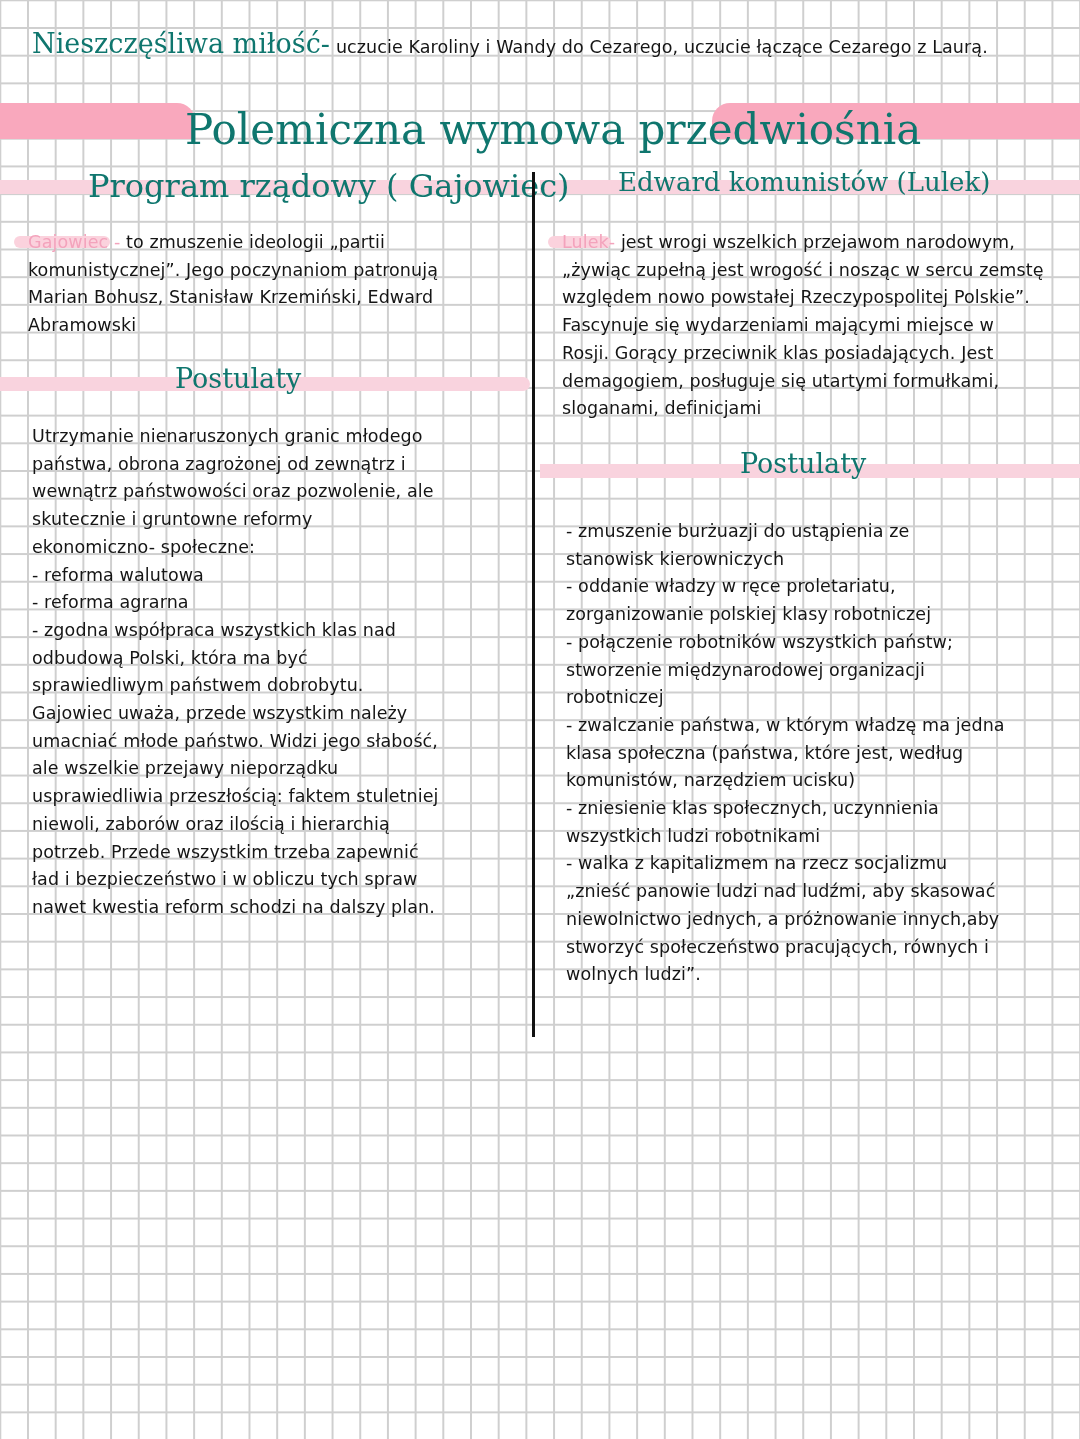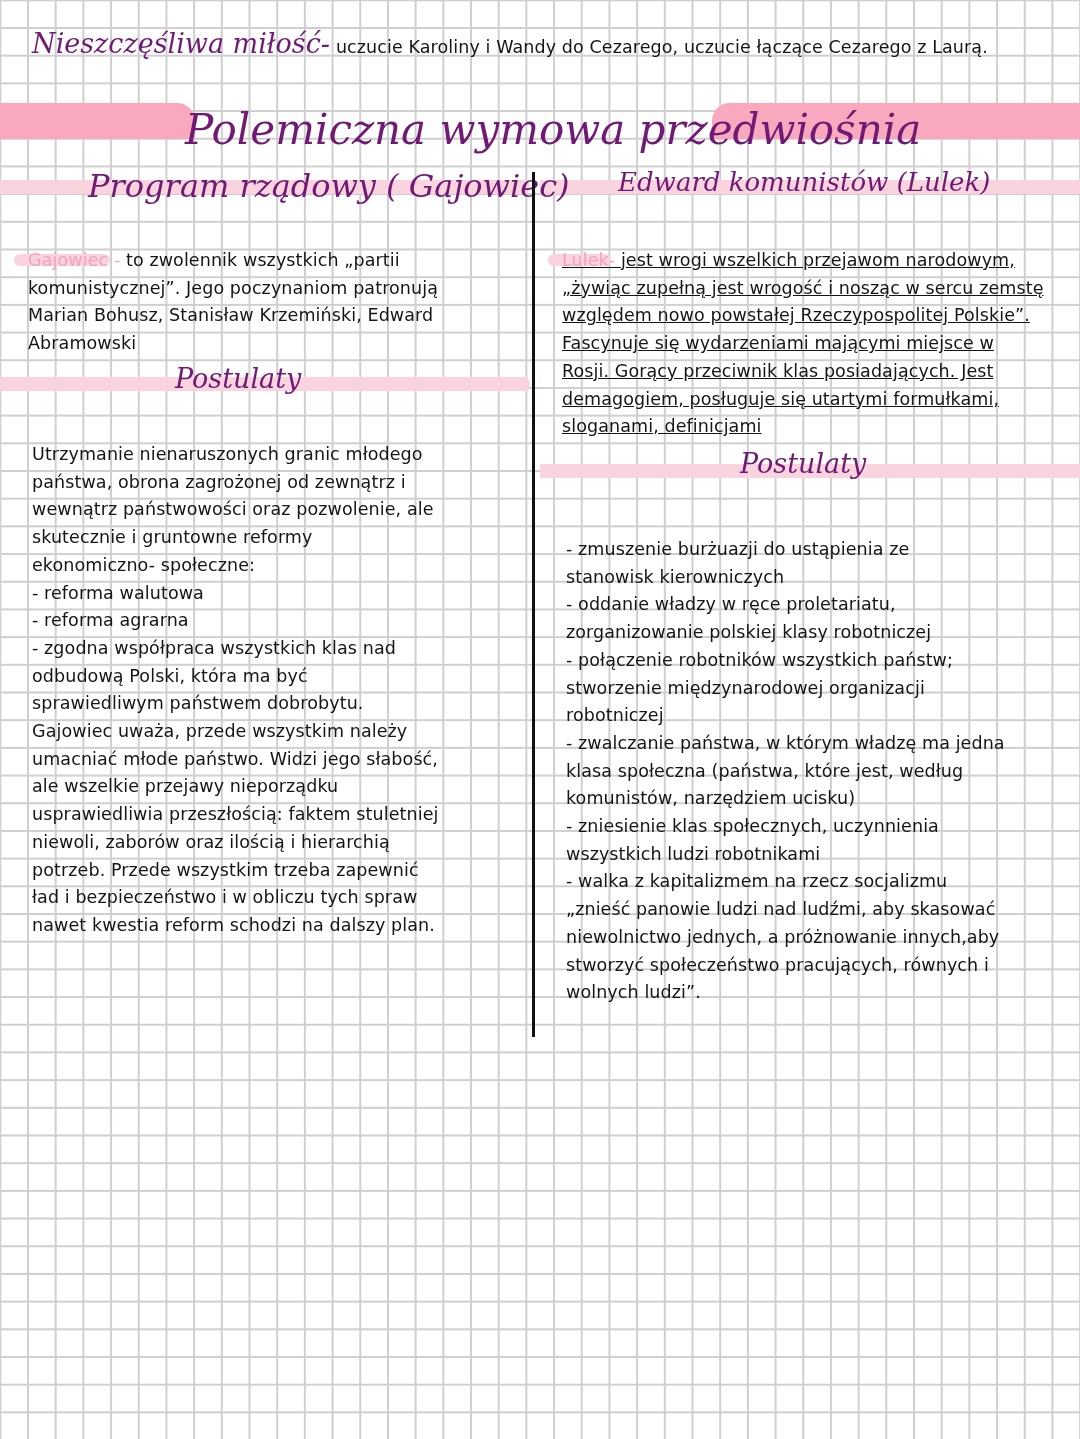--- a/index.html
+++ b/index.html
@@ -8,42 +8,42 @@
     background-color:#ffffff;
     background-image:
       linear-gradient(to right, #cfcfcf 0, #cfcfcf 2px, transparent 2px),
       linear-gradient(to bottom, #cfcfcf 0, #cfcfcf 2px, transparent 2px);
     background-size:27.7px 27.7px;
     background-position:27px 27px;
     font-family:"DejaVu Sans", sans-serif;
     color:#141414;
   }
   .abs { position:absolute; }
-  .hand { font-family:"DejaVu Sans", sans-serif; font-size:17.5px; line-height:27.7px; color:#151515; letter-spacing:0.1px;margin-top:18px; }
-  .script { font-family:"DejaVu Serif", serif; font-style:italic; color:#701a75; font-weight:normal; }
+  .hand { font-family:"DejaVu Sans", sans-serif; font-size:17.5px; line-height:27.7px; color:#151515; letter-spacing:0.1px; }
+  .script { font-family:"DejaVu Serif", serif; color:#0f766e; font-weight:normal; }
   .bar { position:absolute; }
   .top-line { left:32px; top:28px; white-space:nowrap; }
   .top-line .lbl { font-size:27px; margin-right:6px; }
   .main-bar-left { left:0; top:103px; width:195px; height:36px; background:#f9a8bd; border-radius:0 18px 0 0; }
   .main-bar-right { left:712px; top:103px; width:368px; height:36px; background:#f9a8bd; border-radius:18px 0 0 0; }
   .main-title { left:185px; top:105px; font-size:42px; white-space:nowrap; }
   .sub-bar-left { left:0; top:180px; width:530px; height:14px; background:#f9d3de; border-radius:0 7px 7px 0; }
   .sub-bar-right { left:540px; top:180px; width:540px; height:14px; background:#f9d3de; }
   .sub-title-left { left:88px; top:167px; font-size:32px; background:transparent; white-space:nowrap; }
   .sub-title-right { left:618px; top:167px; font-size:26px; white-space:nowrap; }
   .divider { left:532px; top:172px; width:3px; height:865px; background:#111; }
   .post-bar-left { left:0; top:377px; width:530px; height:14px; background:#f9d3de; border-radius:0 7px 7px 0; }
   .post-bar-right { left:540px; top:464px; width:540px; height:14px; background:#f9d3de; }
   .post-title-left { left:175px; top:363px; font-size:27px; }
   .post-title-right { left:740px; top:448px; font-size:27px; }
   .hl { position:relative; color:#f3a3bc; }
   .hl::before { content:""; position:absolute; left:-14px; right:-2px; top:4px; bottom:4px; background:#fbd2dd; border-radius:10px; z-index:-1; }
   .para { white-space:pre-line; }
   .left-intro { left:28px; top:229px; width:500px; }
-  .right-intro { left:562px; top:229px; width:510px;text-decoration:underline; }
+  .right-intro { left:562px; top:229px; width:510px; }
   .left-post { left:32px; top:423px; width:500px; }
   .right-post { left:566px; top:518px; width:510px; }
 </style>
 </head>
 <body>
 
 <div class="abs top-line">
   <span class="script lbl">Nieszczęśliwa miłość-</span><span class="hand">uczucie Karoliny i Wandy do Cezarego, uczucie łączące Cezarego z Laurą.</span>
 </div>
 
@@ -52,21 +52,21 @@
 <div class="abs script main-title">Polemiczna wymowa przedwiośnia</div>
 
 <div class="bar sub-bar-left"></div>
 <div class="bar sub-bar-right"></div>
 <div class="abs script sub-title-left">Program rządowy ( Gajowiec)</div>
 <div class="abs script sub-title-right">Edward komunistów (Lulek)</div>
 
 <div class="abs divider"></div>
 
 <div class="abs hand left-intro">
-  <span class="hl">Gajowiec</span><span style="color:#f3a3bc"> - </span><span class="para">to zwolennik wszystkich „partii
+  <span class="hl">Gajowiec</span><span style="color:#f3a3bc"> - </span><span class="para">to zmuszenie ideologii „partii
 komunistycznej”. Jego poczynaniom patronują
 Marian Bohusz, Stanisław Krzemiński, Edward
 Abramowski</span>
 </div>
 
 <div class="abs hand right-intro">
   <span class="hl">Lulek</span><span style="color:#f3a3bc">- </span><span class="para">jest wrogi wszelkich przejawom narodowym,
 „żywiąc zupełną jest wrogość i nosząc w sercu zemstę
 względem nowo powstałej Rzeczypospolitej Polskie”.
 Fascynuje się wydarzeniami mającymi miejsce w

